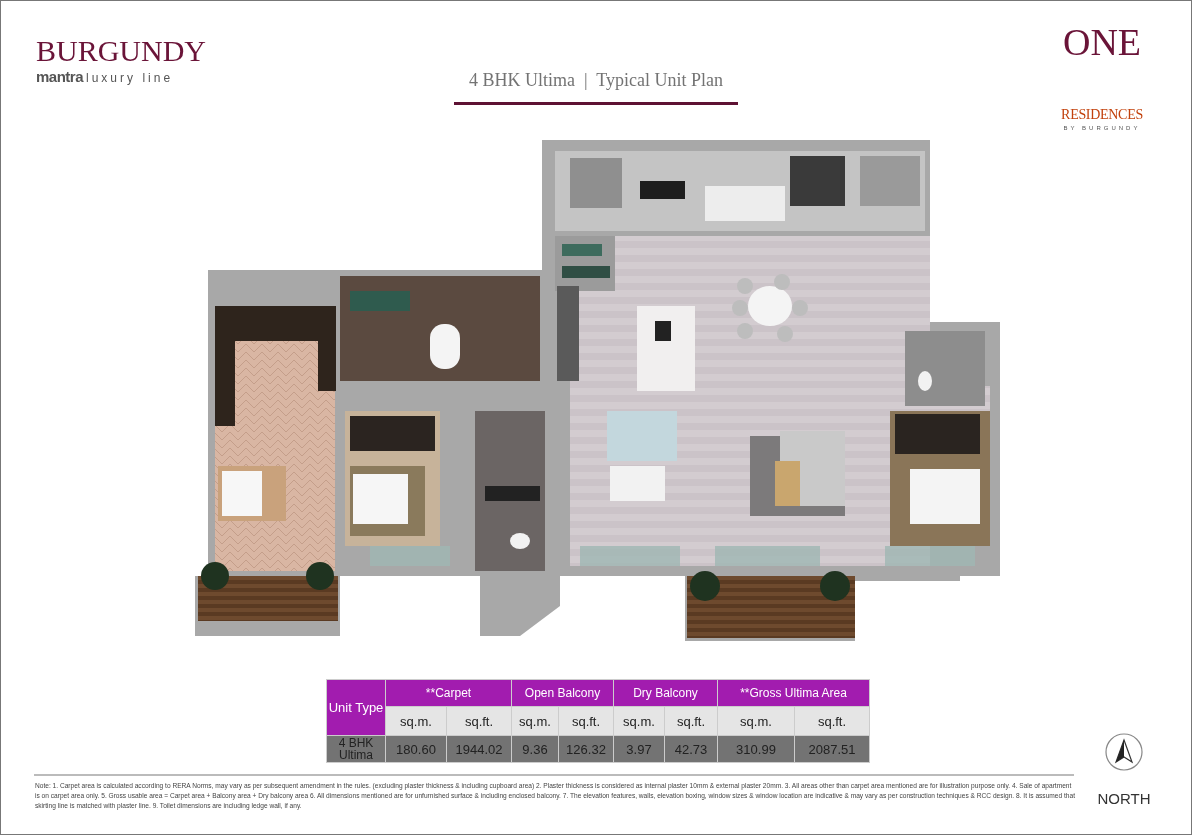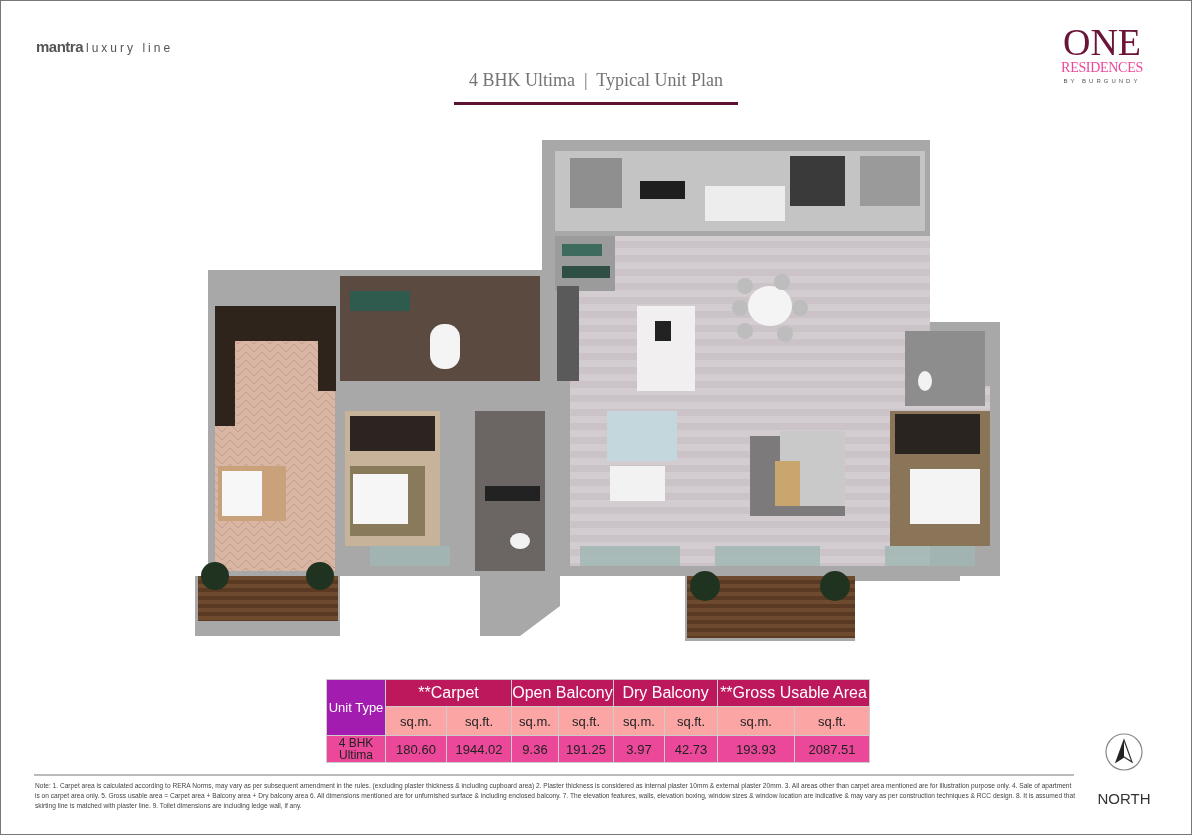--- a/index.html
+++ b/index.html
@@ -5,43 +5,44 @@
   html,body{margin:0;padding:0;}
   body{width:1192px;height:835px;background:#fff;position:relative;overflow:hidden;font-family:"Liberation Sans",sans-serif;}
   .frame{position:absolute;left:0;top:0;width:1190px;height:833px;border:1px solid #777;}
   .brand-left{position:absolute;left:36px;top:36px;}
   .brand-left .b1{font-family:"Liberation Serif",serif;font-size:30px;color:#6a1438;letter-spacing:0px;line-height:30px;}
   .brand-left .b2{font-size:14px;color:#555;margin-top:2px;}
   .brand-left .b2 .mantra{font-weight:bold;font-size:15px;letter-spacing:-0.5px;}
   .brand-left .b2 .ll{letter-spacing:3px;font-size:12px;margin-left:3px;}
   .brand-right{position:absolute;left:1054px;top:24px;text-align:center;width:96px;}
   .brand-right .one{font-family:"Liberation Serif",serif;font-size:38px;color:#6a1438;line-height:36px;}
-  .brand-right .res{font-family:"Liberation Serif",serif;font-size:14px;color:#ec4899;line-height:16px;letter-spacing:-0.3px;}
+  .brand-right .res{font-family:"Liberation Serif",serif;font-size:14px;color:#c2410c;line-height:16px;letter-spacing:-0.3px;margin-top:47px;}
   .brand-right .by{font-size:6px;color:#555;letter-spacing:3px;margin-top:2px;}
   .title{position:absolute;left:454px;top:70px;width:284px;text-align:center;font-family:"Liberation Serif",serif;font-size:18px;color:#737373;}
   .title-line{position:absolute;left:454px;top:102px;width:284px;height:3px;background:#5e1233;}
   .plan{position:absolute;left:190px;top:136px;width:820px;height:510px;}
   .tbl{position:absolute;left:326px;top:679px;border-collapse:collapse;font-size:13px;color:#222;}
   .tbl td{border:1px solid #ccc;text-align:center;padding:0;height:26px;}
   .tbl .unit{background:#a21caf;color:#fff;width:58px;font-size:13px;}
-  .tbl .hdr{background:#be185d;color:#fff;font-size:16px;height:26px;}
-  .tbl .sub{background:#fca5a5;height:28px;}
-  .tbl .val{background:#ec4899;height:26px;}
+  .tbl .hdr{background:#a21caf;color:#fff;font-size:12px;height:26px;}
+  .tbl .sub{background:#e5e5e5;height:28px;}
+  .tbl .val{background:#737373;height:26px;}
   .tbl .utype{font-size:12px;line-height:12px;}
   .rule{position:absolute;left:34px;top:774px;width:1040px;height:2px;background:#bbb;}
   .note{position:absolute;left:35px;top:781px;width:1042px;font-size:6.6px;color:#444;line-height:10px;}
   .north{position:absolute;left:1094px;top:732px;width:60px;text-align:center;}
   .north .lbl{font-size:15px;color:#333;margin-top:18px;}
 </style>
 </head>
 <body>
 
 <div class="frame"></div>
 
 <div class="brand-left">
+  <div class="b1">BURGUNDY</div>
   <div class="b2"><span class="mantra">mantra</span><span class="ll">luxury line</span></div>
 </div>
 
 <div class="brand-right">
   <div class="one">ONE</div>
   <div class="res">RESIDENCES</div>
   <div class="by">BY BURGUNDY</div>
 </div>
 
 <div class="title" style="white-space:pre;">4 BHK Ultima  |  Typical Unit Plan</div>
@@ -141,41 +142,41 @@
   <rect x="695" y="410" width="90" height="20" fill="#9fb6b3" opacity="0.8"></rect>
 </svg>
 
 <table class="tbl">
   <tbody>
       <tr>
     <td class="unit" rowspan="2">Unit Type</td>
     <td class="hdr" colspan="2" style="width:124px">**Carpet</td>
     <td class="hdr" colspan="2" style="width:100px">Open Balcony</td>
     <td class="hdr" colspan="2" style="width:102px">Dry Balcony</td>
-    <td class="hdr" colspan="2" style="width:150px">**Gross Usable Area</td>
+    <td class="hdr" colspan="2" style="width:150px">**Gross Ultima Area</td>
   </tr>
   <tr>
     <td class="sub" style="width:60px">sq.m.</td>
     <td class="sub" style="width:64px">sq.ft.</td>
     <td class="sub" style="width:46px">sq.m.</td>
     <td class="sub" style="width:54px">sq.ft.</td>
     <td class="sub" style="width:50px">sq.m.</td>
     <td class="sub" style="width:52px">sq.ft.</td>
     <td class="sub" style="width:76px">sq.m.</td>
     <td class="sub" style="width:74px">sq.ft.</td>
   </tr>
   <tr>
     <td class="val utype">4 BHK Ultima</td>
     <td class="val">180.60</td>
     <td class="val">1944.02</td>
     <td class="val">9.36</td>
-    <td class="val">191.25</td>
+    <td class="val">126.32</td>
     <td class="val">3.97</td>
     <td class="val">42.73</td>
-    <td class="val">193.93</td>
+    <td class="val">310.99</td>
     <td class="val">2087.51</td>
   </tr>
 </tbody>
   </table>
 
 <div class="rule"></div>
 <div class="note">Note: 1. Carpet area is calculated according to RERA Norms, may vary as per subsequent amendment in the rules. (excluding plaster thickness &amp; including cupboard area) 2. Plaster thickness is considered as internal plaster 10mm &amp; external plaster 20mm. 3. All areas other than carpet area mentioned are for illustration purpose only. 4. Sale of apartment is on carpet area only. 5. Gross usable area = Carpet area + Balcony area + Dry balcony area 6. All dimensions mentioned are for unfurnished surface &amp; including enclosed balcony. 7. The elevation features, walls, elevation boxing, window sizes &amp; window location are indicative &amp; may vary as per construction techniques &amp; RCC design. 8. It is assumed that skirting line is matched with plaster line. 9. Toilet dimensions are including ledge wall, if any.</div>
 
 <div class="north">
   <svg width="40" height="40" viewBox="0 0 40 40" style="display:block;margin:0 auto;">

